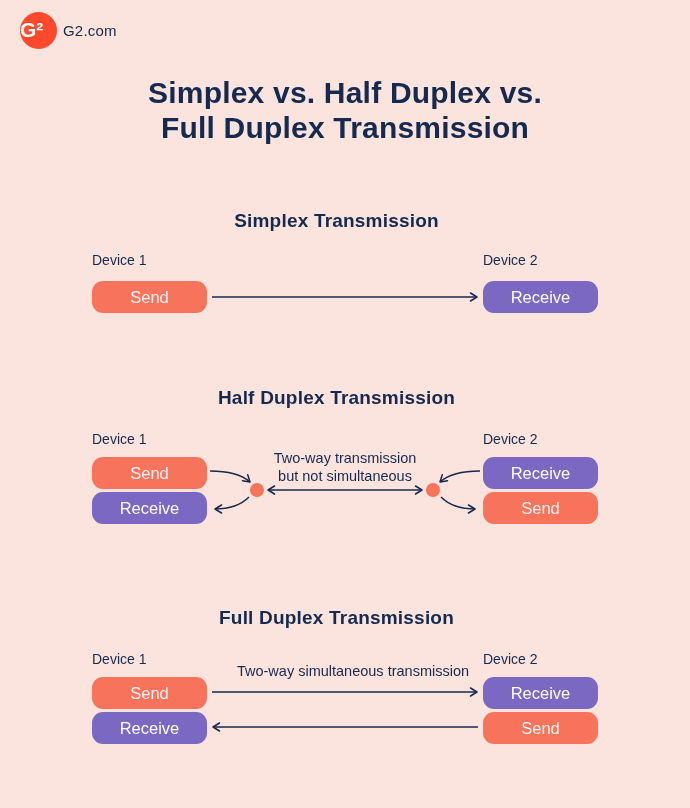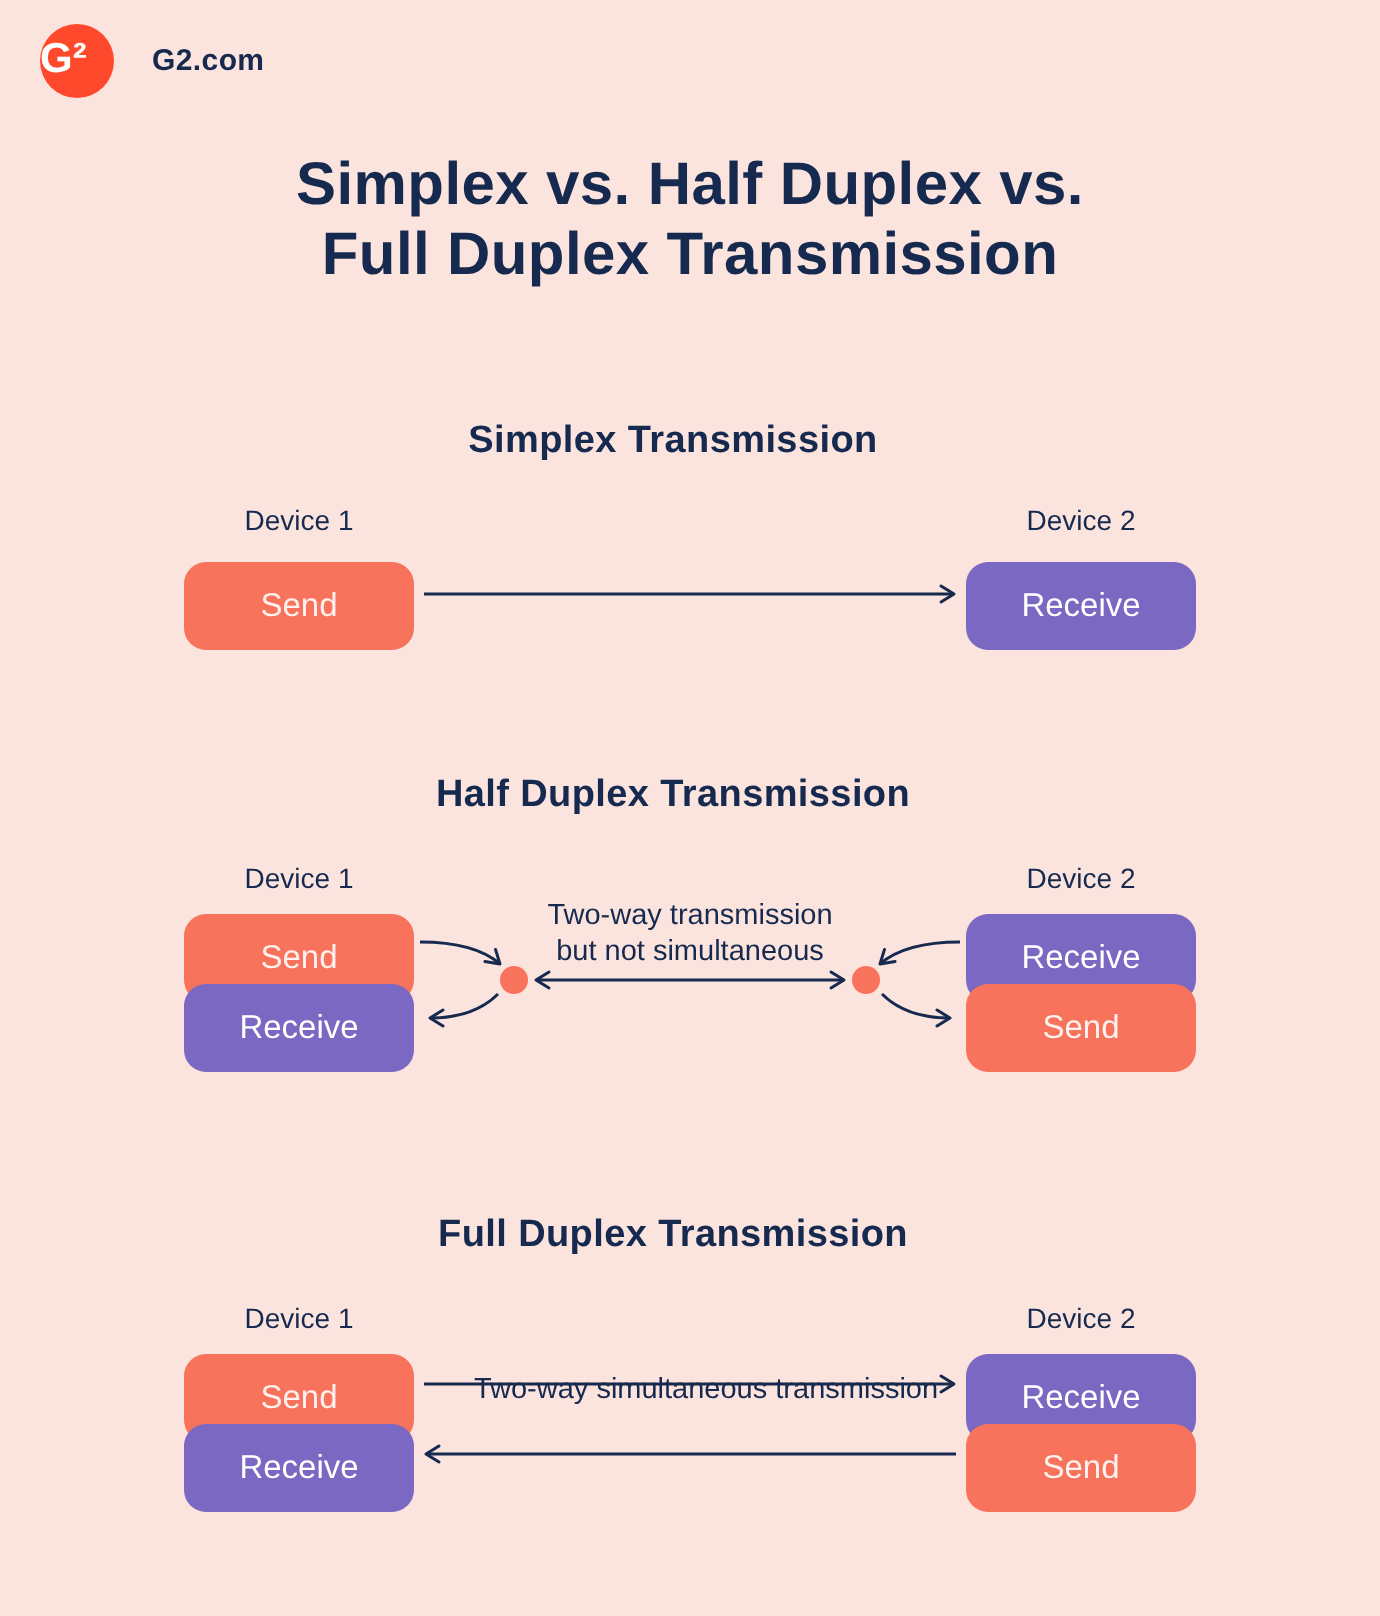--- a/index.html
+++ b/index.html
@@ -23,48 +23,48 @@
   
   .logo{
     position:absolute;left:20px;top:12px;
     width:37px;height:37px;border-radius:50%;
     background:var(--logo-red);
     display:flex;align-items:center;
     color:#fff;font-weight:bold;font-size:21px;line-height:1;
     padding-bottom:2px;
   }
   .site-label{
-    position:absolute;left:76px;top:22px;
-    font-size:15px;font-weight:700;color:var(--navy);
+    position:absolute;left:63px;top:22px;
+    font-size:15px;font-weight:400;color:var(--navy);
     letter-spacing:0.2px;
   }
   
   .main-title{
     position:absolute;top:75px;left:0;right:0;
     text-align:center;color:var(--navy);
     font-weight:800;font-size:30px;line-height:35px;
     letter-spacing:0.2px;
   }
   
   .section-heading{
     position:absolute;left:0;right:17px;text-align:center;
     font-size:19px;font-weight:800;color:var(--navy);
     letter-spacing:0.2px;
   }
   .heading-simplex{top:210px;}
   .heading-half{top:387px;}
   .heading-full{top:607px;}
   
   .device-label{
-    position:absolute;width:115px;text-align:center;
+    position:absolute;width:115px;
     font-size:14px;font-weight:500;color:var(--navy);
   }
   
   .box{
-    position:absolute;width:115px;height:44px;border-radius:11px;
+    position:absolute;width:115px;height:32px;border-radius:11px;
     display:flex;align-items:center;justify-content:center;
     font-size:16.5px;color:var(--button-text);font-weight:400;
   }
   .box.send{background:var(--send-coral);}
   .box.receive{background:var(--receive-purple);color:#ffffff;}
   
   .arrow-label{
     position:absolute;left:0;right:0;text-align:center;
     font-size:14.5px;color:var(--navy);line-height:18px;font-weight:500;
   }
@@ -110,21 +110,21 @@
     <div>but not simultaneous</div>
   </div>
 
   <div class="section-heading heading-full">Full Duplex Transmission</div>
   <div class="device-label" style="left:92px;top:651px;">Device 1</div>
   <div class="device-label" style="left:483px;top:651px;">Device 2</div>
   <div class="box send" style="left:92px;top:677px;">Send</div>
   <div class="box receive" style="left:92px;top:712px;">Receive</div>
   <div class="box receive" style="left:483px;top:677px;">Receive</div>
   <div class="box send" style="left:483px;top:712px;">Send</div>
-  <div class="arrow-label" style="top:686px;padding-left:16px;">Two-way simultaneous transmission</div>
+  <div class="arrow-label" style="top:662px;padding-left:16px;">Two-way simultaneous transmission</div>
 
   <svg class="arrows-overlay" viewBox="0 0 690 808">
     <defs>
       <marker id="arrow" markerUnits="userSpaceOnUse" markerWidth="12" markerHeight="12" viewBox="0 0 12 12" refX="9" refY="6" orient="auto-start-reverse">
         <path class="arrow-head" d="M2.5,2 L9,6 L2.5,10" stroke-width="1.5" stroke-linecap="round" stroke-linejoin="round"></path>
       </marker>
     </defs>
 
     <path class="arrow-line" d="M212,297 L477,297" marker-end="url(#arrow)"></path>
 

